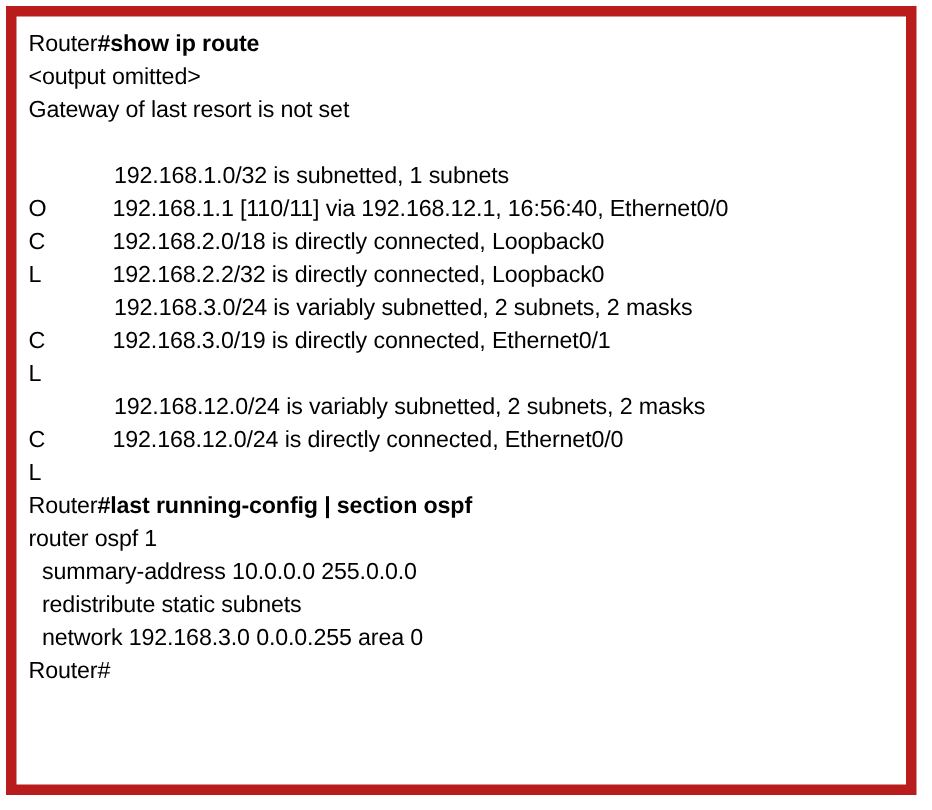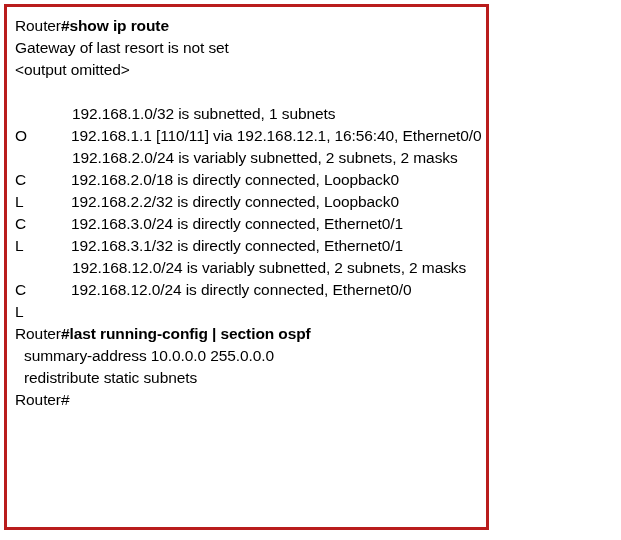--- a/index.html
+++ b/index.html
@@ -11,23 +11,23 @@
     width: 621px;
     height: 540px;
     font-family: "Liberation Sans", sans-serif;
     color: #000000;
     overflow: hidden;
   }
   #terminal-frame {
     position: absolute;
     left: 4px;
     top: 4px;
-    width: 485px;
+    width: 607px;
     height: 526px;
-    border: 3px solid #b91c1c;
+    border: 7px solid #b91c1c;
     background: #ffffff;
     box-sizing: border-box;
     overflow: hidden;
   }
   #terminal-body {
     padding: 8px 0 0 8px;
   }
   .line {
     height: 22px;
     line-height: 22px;
@@ -59,31 +59,33 @@
   
   .indent-header { padding-left: 57px; }
   .indent-cfg    { padding-left: 9px; }
 </style>
 </head>
 <body>
 
 <div id="terminal-frame">
   <div id="terminal-body">
       <div class="line prompt-line"><span class="prompt-host">Router</span><span class="prompt-cmd">#show ip route</span></div>
+      <div class="line">&lt;output omitted&gt;</div>
       <div class="line">Gateway of last resort is not set</div>
-      <div class="line">&lt;output omitted&gt;</div>
       <div class="line blank">&nbsp;</div>
       <div class="line indent-header">192.168.1.0/32 is subnetted, 1 subnets</div>
       <div class="line route-row"><span class="route-code">O</span><span class="route-text">192.168.1.1 [110/11] via 192.168.12.1, 16:56:40, Ethernet0/0</span></div>
-      <div class="line indent-header">192.168.2.0/24 is variably subnetted, 2 subnets, 2 masks</div>
       <div class="line route-row"><span class="route-code">C</span><span class="route-text">192.168.2.0/18 is directly connected, Loopback0</span></div>
       <div class="line route-row"><span class="route-code">L</span><span class="route-text">192.168.2.2/32 is directly connected, Loopback0</span></div>
-      <div class="line route-row"><span class="route-code">C</span><span class="route-text">192.168.3.0/24 is directly connected, Ethernet0/1</span></div>
-      <div class="line route-row"><span class="route-code">L</span><span class="route-text">192.168.3.1/32 is directly connected, Ethernet0/1</span></div>
+      <div class="line indent-header">192.168.3.0/24 is variably subnetted, 2 subnets, 2 masks</div>
+      <div class="line route-row"><span class="route-code">C</span><span class="route-text">192.168.3.0/19 is directly connected, Ethernet0/1</span></div>
+      <div class="line route-row"><span class="route-code">L</span></div>
       <div class="line indent-header">192.168.12.0/24 is variably subnetted, 2 subnets, 2 masks</div>
       <div class="line route-row"><span class="route-code">C</span><span class="route-text">192.168.12.0/24 is directly connected, Ethernet0/0</span></div>
       <div class="line route-row"><span class="route-code">L</span></div>
       <div class="line prompt-line"><span class="prompt-host">Router</span><span class="prompt-cmd">#last running-config</span><span class="prompt-tail"> | section ospf</span></div>
+      <div class="line">router ospf 1</div>
       <div class="line indent-cfg">summary-address 10.0.0.0 255.0.0.0</div>
       <div class="line indent-cfg">redistribute static subnets</div>
+      <div class="line indent-cfg">network 192.168.3.0 0.0.0.255 area 0</div>
       <div class="line">Router#</div>
     </div>
 </div>
 
 </body></html>

